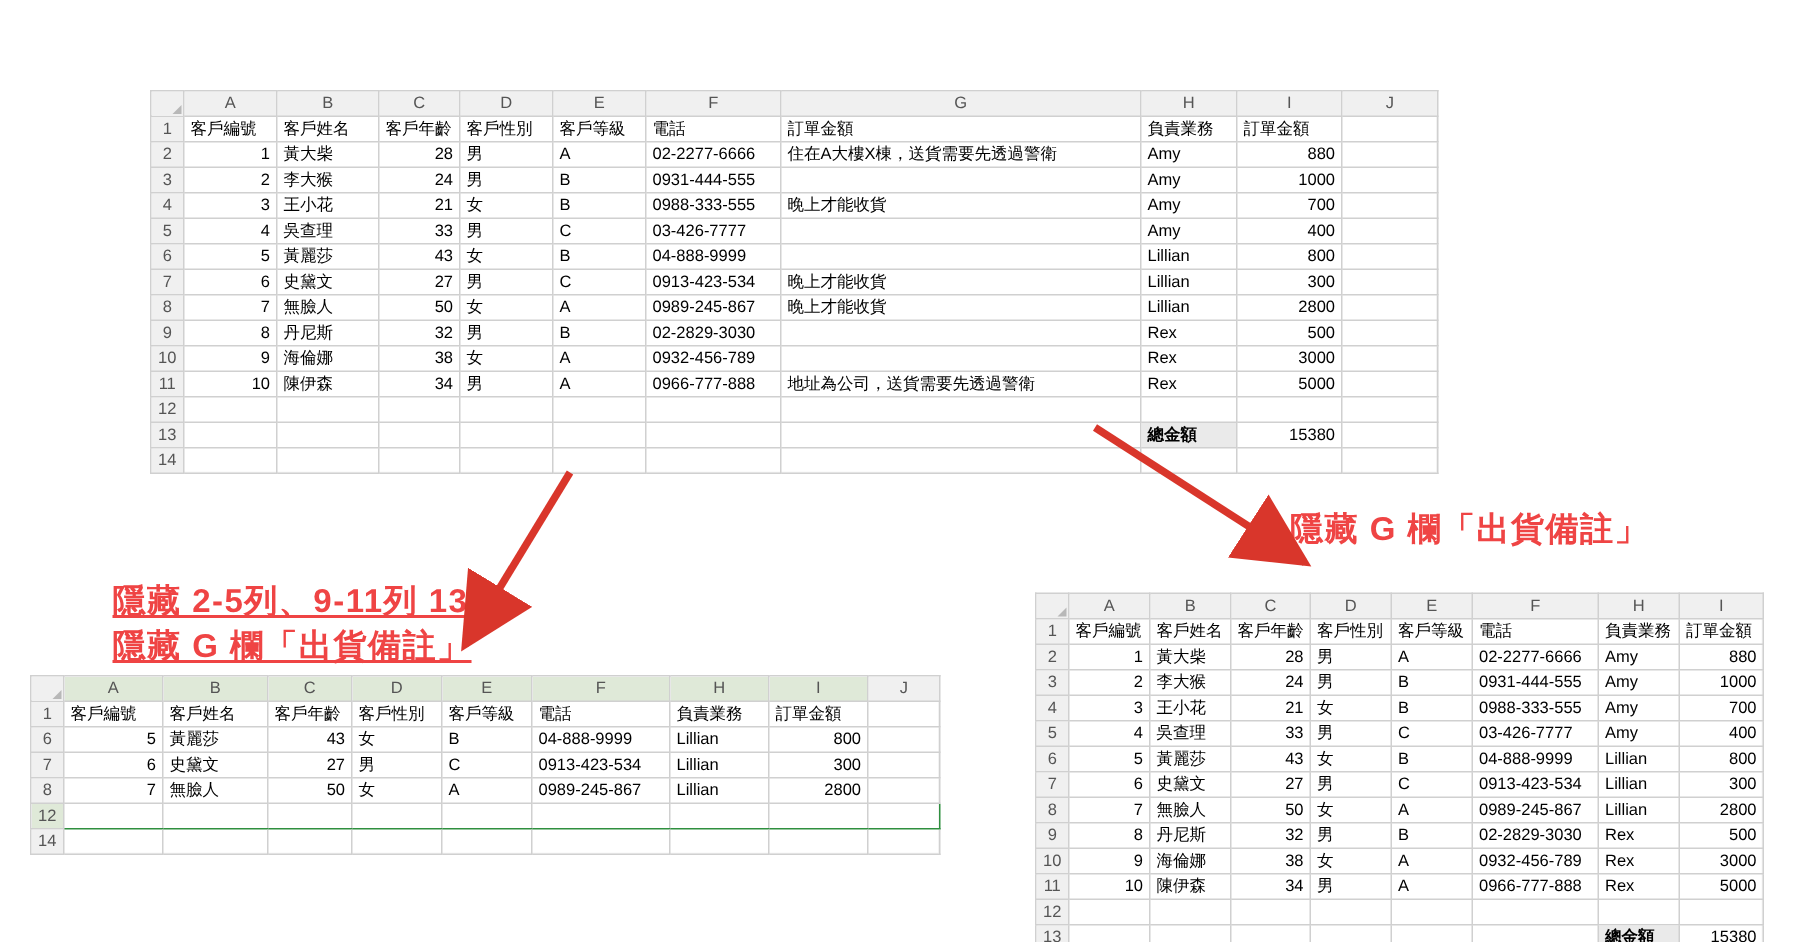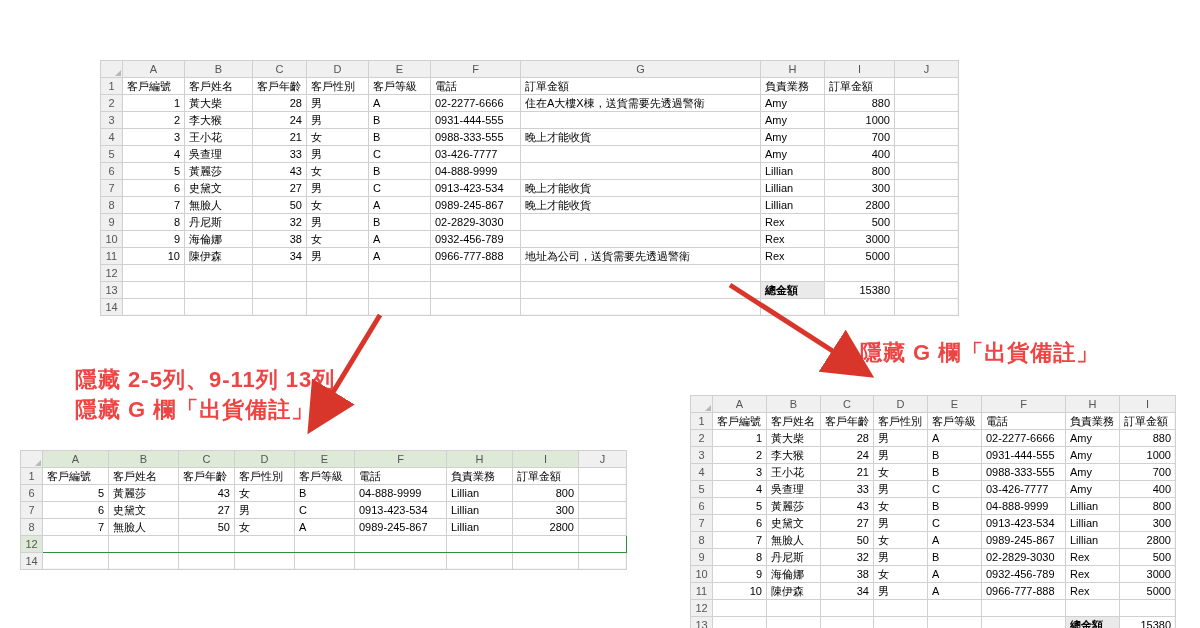--- a/index.html
+++ b/index.html
@@ -564,21 +564,21 @@
         <td></td>
         <td></td>
         <td></td>
         <td></td>
         <td class="total-label">總金額</td>
         <td class="num">15380</td>
       </tr>
 </tbody>
   </table>
 
-<div class="anno" style="left:75px; top:365px; width:330px;">
+<div class="anno" style="left:75px; top:386px; width:330px;text-decoration:underline;">
   <span>隱藏 2-5列、9-11列 13列</span><br>
   <span>隱藏 G 欄「出貨備註」</span>
 </div>
 
 <div class="anno" style="left:860px; top:338px;">
   <span>隱藏 G 欄「出貨備註」</span>
 </div>
 
 <svg class="arrow" style="left:290px; top:310px;" width="110" height="140">
   <defs>

